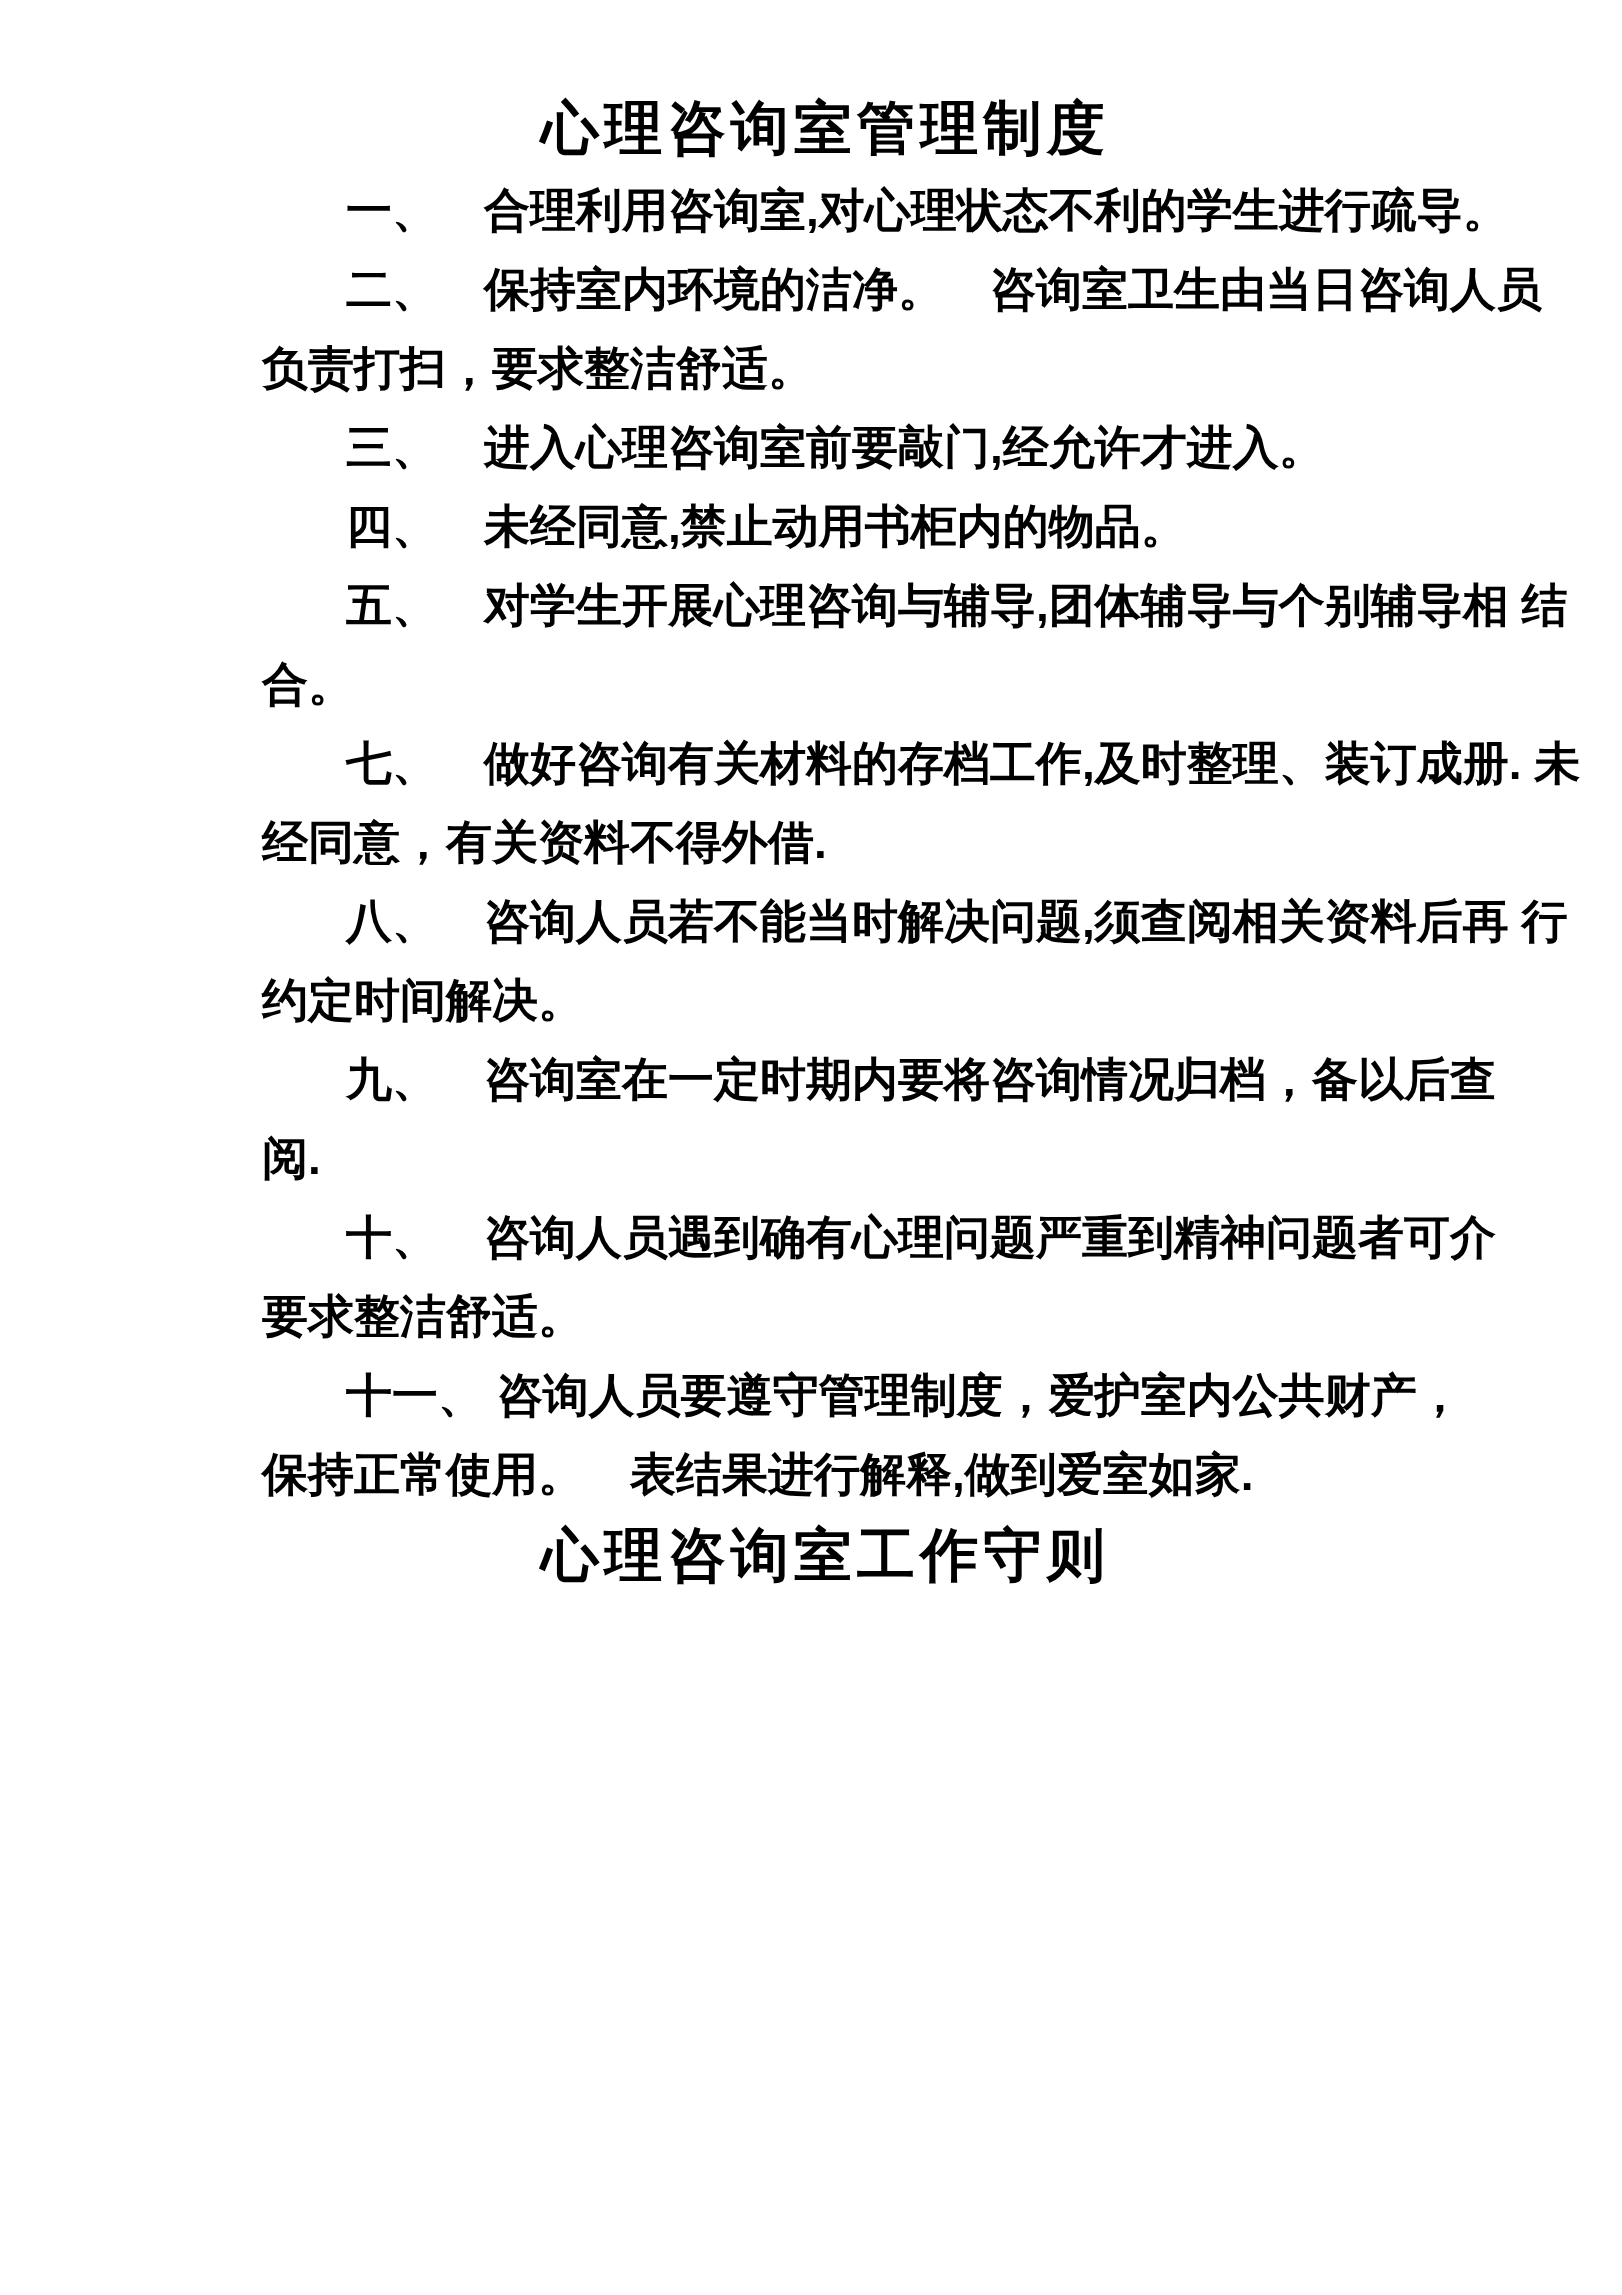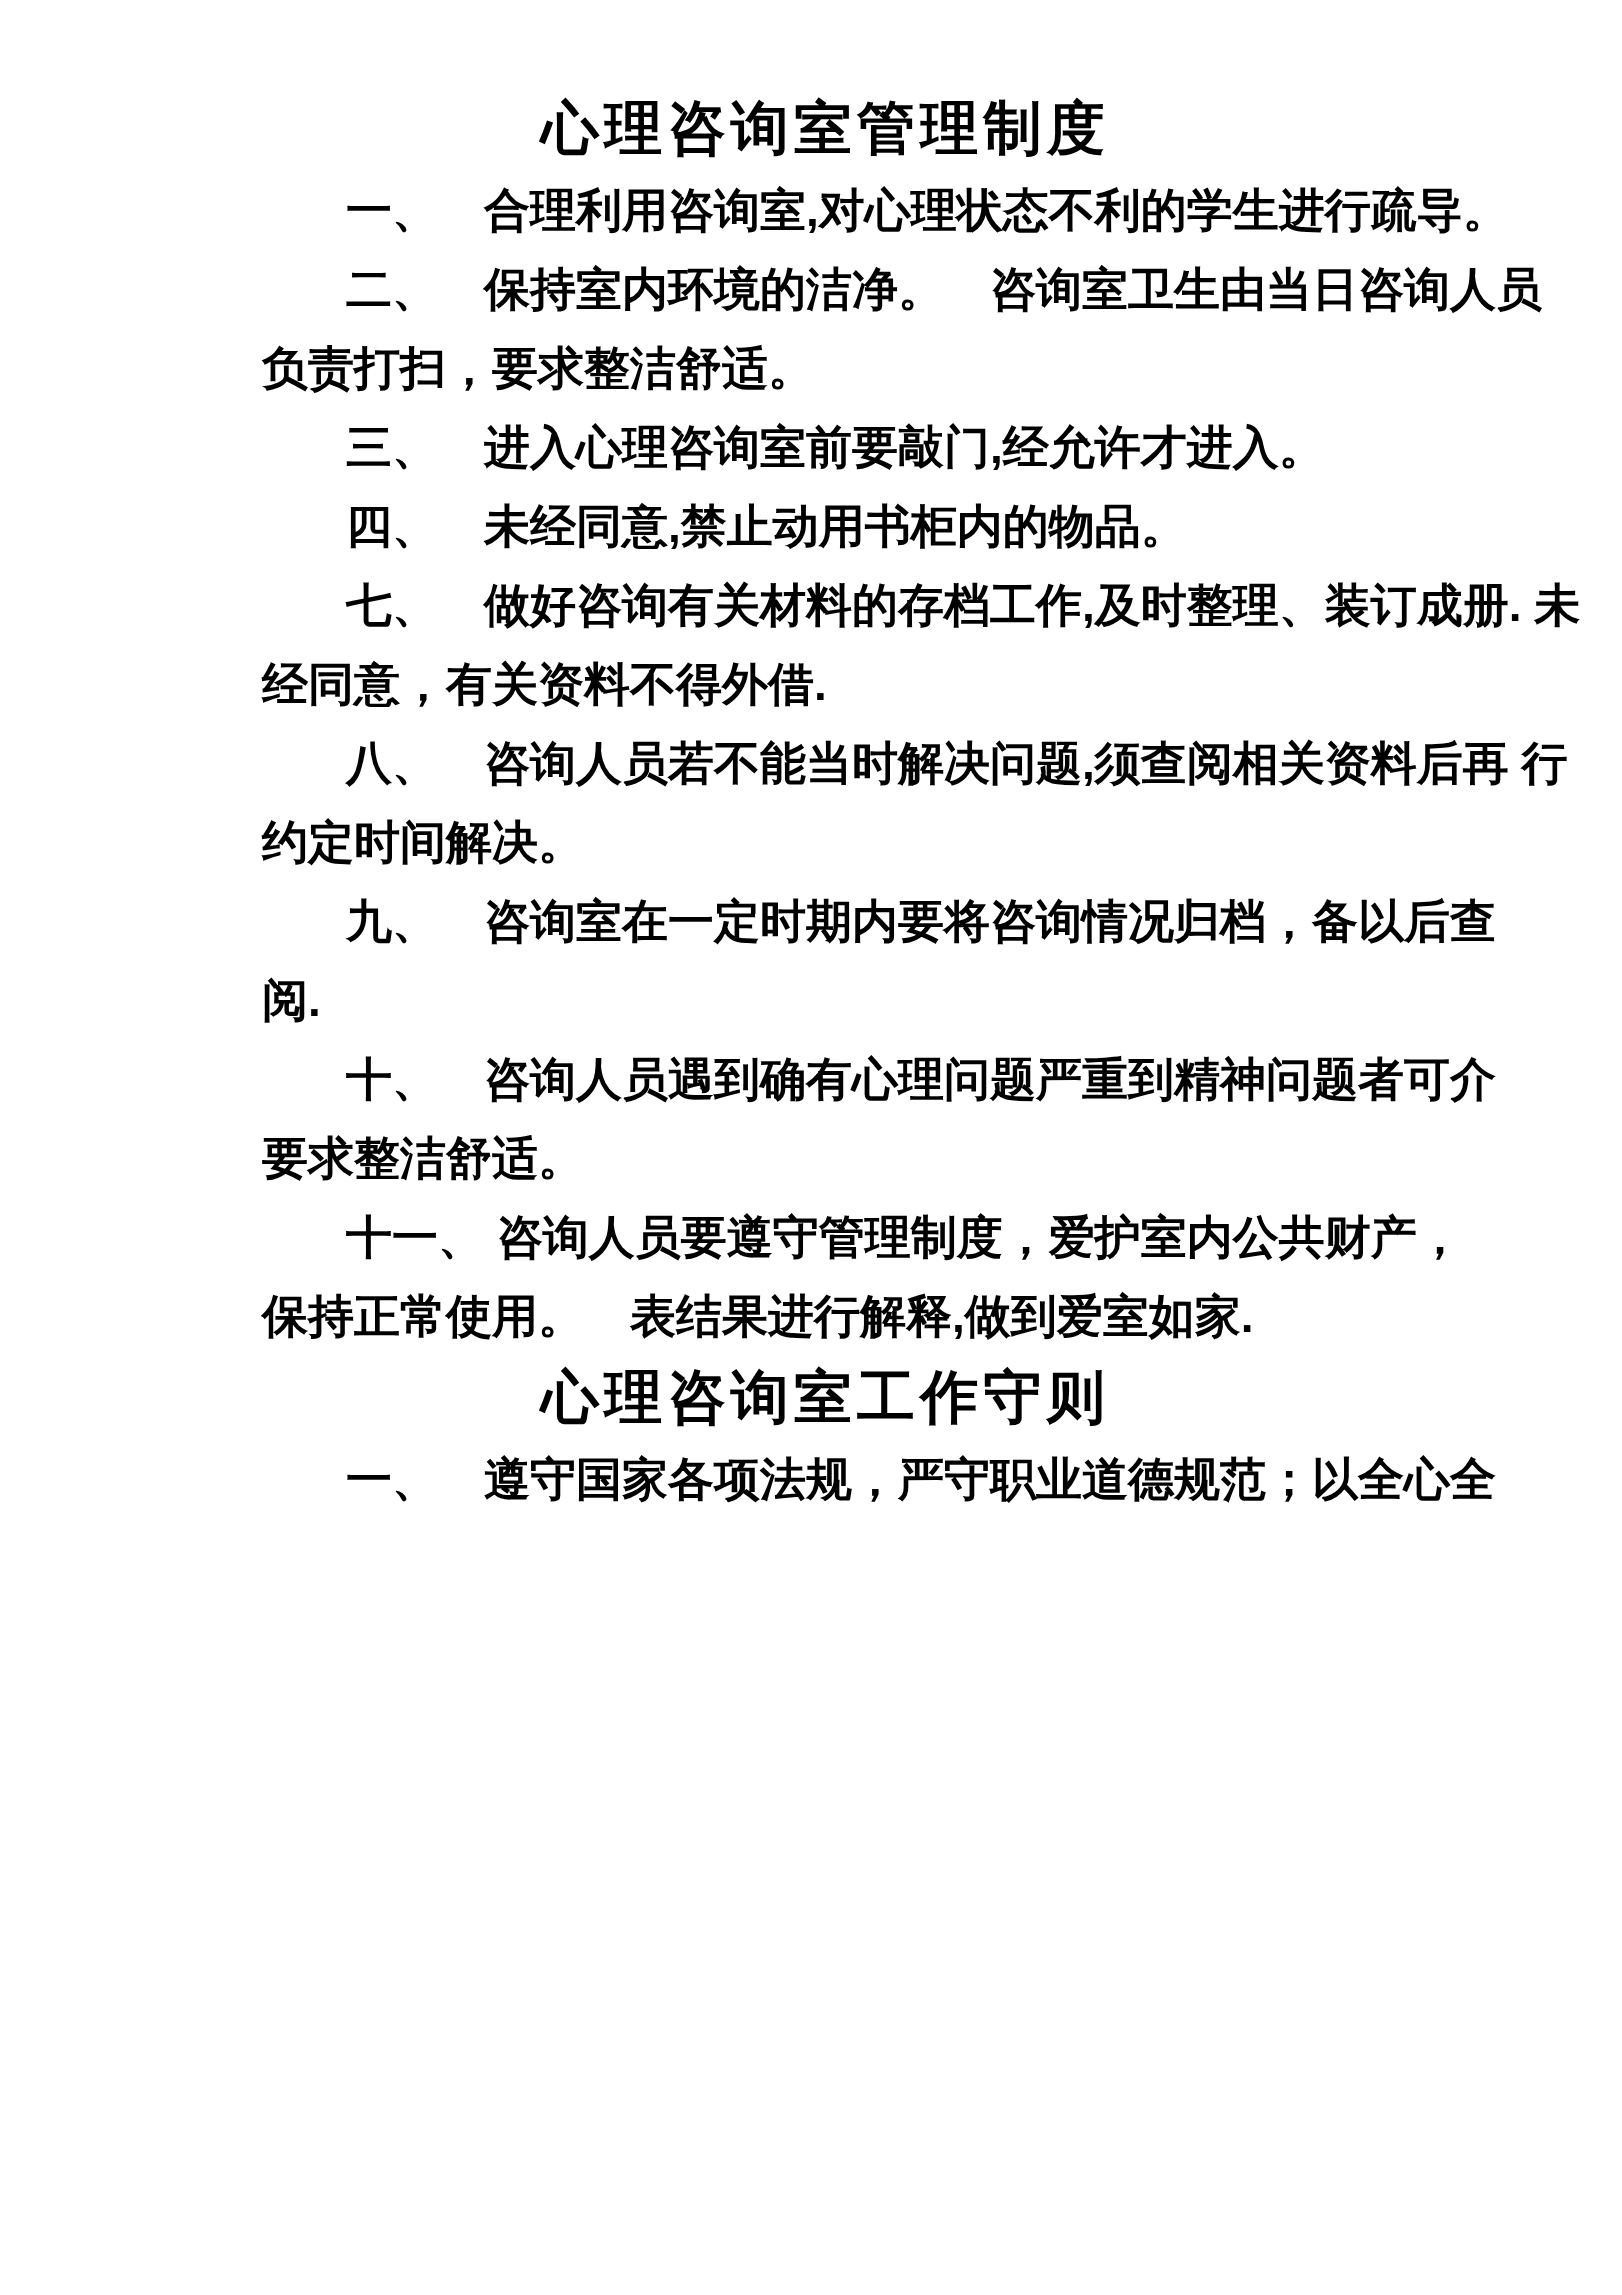--- a/index.html
+++ b/index.html
@@ -63,20 +63,24 @@
   </div>
 
   <div class="rule">
     <p class="line first">三、　进入心理咨询室前要敲门,经允许才进入。</p>
   </div>
 
   <div class="rule">
     <p class="line first">四、　未经同意,禁止动用书柜内的物品。</p>
   </div>
 
+  <div class="rule">
+    <p class="line first">五、　对学生开展心理咨询与辅导,团体辅导与个别辅导相 结</p>
+    <p class="line">合。</p>
+  </div>
 
 
   <div class="rule">
     <p class="line first">七、　做好咨询有关材料的存档工作,及时整理、装订成册. 未</p>
     <p class="line">经同意，有关资料不得外借.</p>
   </div>
 
   <div class="rule">
     <p class="line first">八、　咨询人员若不能当时解决问题,须查阅相关资料后再 行</p>
     <p class="line">约定时间解决。</p>
@@ -92,18 +96,15 @@
     <p class="line">要求整洁舒适。</p>
   </div>
 
   <div class="rule">
     <p class="line first">十一、 咨询人员要遵守管理制度，爱护室内公共财产，</p>
     <p class="line">保持正常使用。　表结果进行解释,做到爱室如家.</p>
   </div>
 
   <h1 class="doc-title">心理咨询室工作守则</h1>
 
-  <div class="rule">
-    <p class="line first">一、　遵守国家各项法规，严守职业道德规范；以全心全</p>
-  </div>
 
 </div>
 
 
 </body></html>

